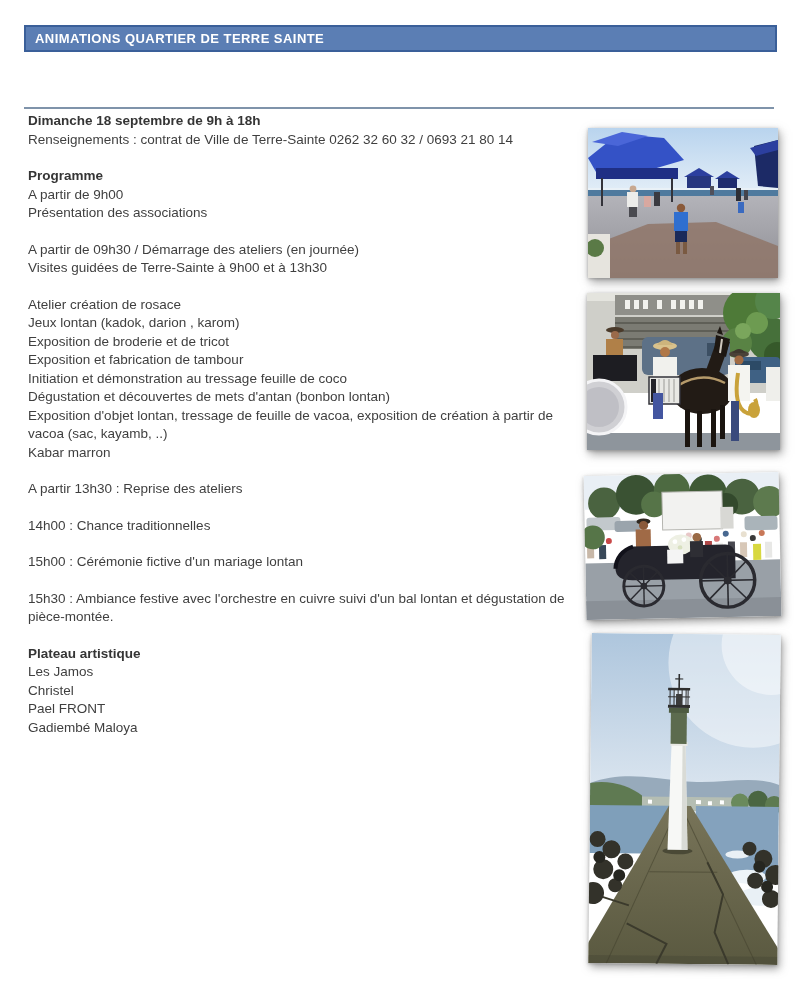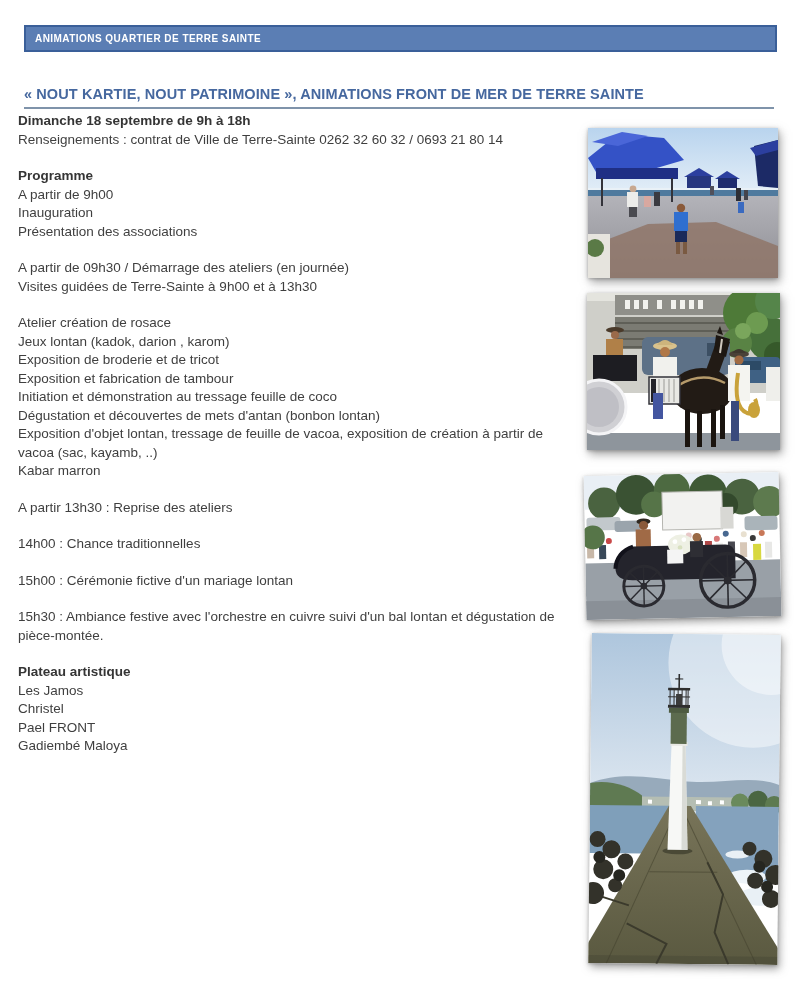--- a/index.html
+++ b/index.html
@@ -9,36 +9,36 @@
   }
   
   .header-bar{
     position:absolute;left:24px;top:25px;width:753px;height:27px;
     box-sizing:border-box;
     background:var(--header-bg,#5b7eb4);
     border:2px solid var(--header-border,#3a5f99);
     display:flex;align-items:center;padding-left:9px;
   }
   .header-bar .title{
-    color:var(--header-text,#ffffff);font-size:10px;font-weight:bold;
+    color:var(--header-text,#ffffff);font-size:13px;font-weight:bold;
     letter-spacing:.45px;
   }
   
   .subtitle{
     position:absolute;left:24px;top:86px;width:753px;
     color:var(--subtitle,#46689f);font-size:14.5px;font-weight:bold;
     letter-spacing:.1px;white-space:nowrap;
   }
   .subtitle-rule{
     position:absolute;left:24px;top:107px;width:750px;height:2px;
     background:var(--rule,#7f93aa);
   }
   
   .content{
-    position:absolute;left:18px;top:112px;width:560px;
+    position:absolute;left:28px;top:112px;width:560px;
     color:var(--body-text,#3f3f3f);font-size:13.5px;line-height:18.5px;
   }
   .content .group{margin:0 0 18px 0;}
   .content .line{min-height:18.5px;}
   .content .line.bold{font-weight:bold;color:#353535;}
   
   .photo{
     position:absolute;background:#fff;
     box-shadow:2px 4px 9px rgba(105,105,105,.62), 0 1px 3px rgba(120,120,120,.5);
   }
@@ -50,32 +50,30 @@
 </style>
 </head>
 <body>
 
 <div class="page">
 
   <div class="header-bar">
     <span class="title">ANIMATIONS QUARTIER DE TERRE SAINTE</span>
   </div>
 
-  <div class="subtitle">« NOUT KARTIE, NOUT PATRIMOINE », ANIMATIONS FRONT DE MER DE TERRE SAINTE</div>
   <div class="subtitle-rule"></div>
 
   <div class="content" id="content">
       <div class="group">
         <div class="line bold">Dimanche 18 septembre de 9h à 18h</div>
         <div class="line">Renseignements : contrat de Ville de Terre-Sainte 0262 32 60 32 / 0693 21 80 14</div>
       </div>
       <div class="group">
         <div class="line bold">Programme</div>
         <div class="line">A partir de 9h00</div>
-        <div class="line">Inauguration</div>
         <div class="line">Présentation des associations</div>
       </div>
       <div class="group">
         <div class="line">A partir de 09h30 / Démarrage des ateliers (en journée)</div>
         <div class="line">Visites guidées de Terre-Sainte à 9h00 et à 13h30</div>
       </div>
       <div class="group">
         <div class="line">Atelier création de rosace</div>
         <div class="line">Jeux lontan (kadok, darion , karom)</div>
         <div class="line">Exposition de broderie et de tricot</div>

